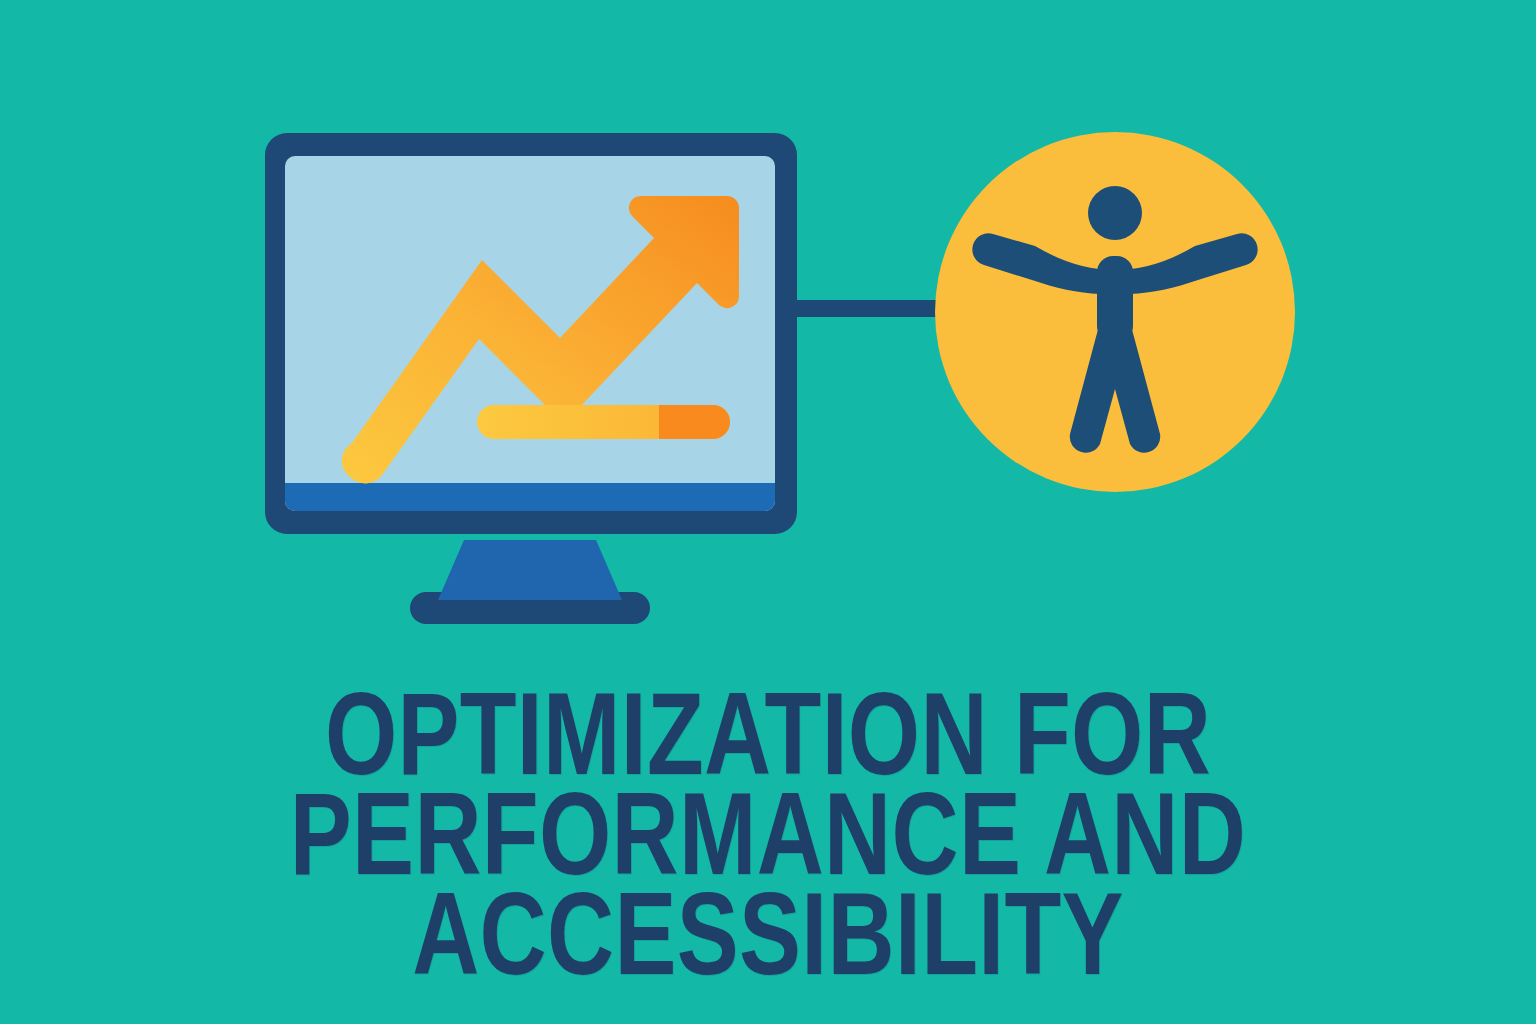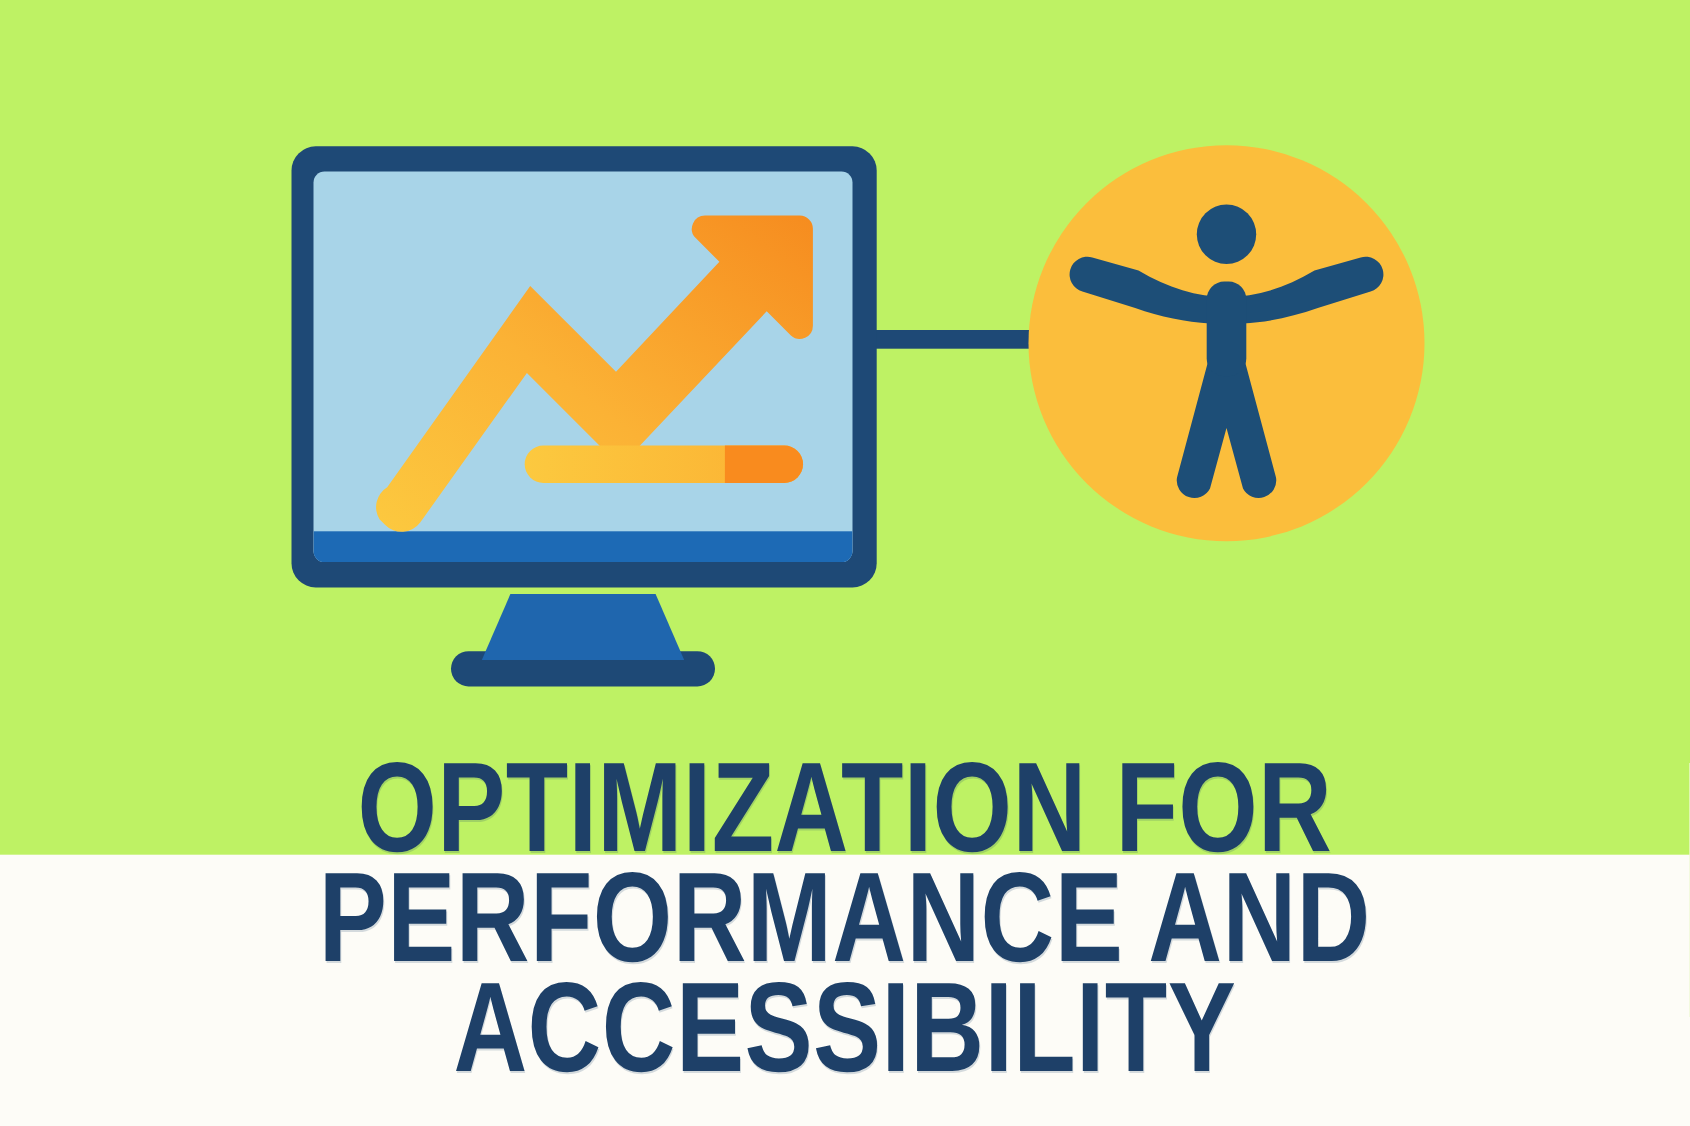--- a/index.html
+++ b/index.html
@@ -10,22 +10,22 @@
   }
   body {
     width: 1536px;
     height: 1024px;
     overflow: hidden;
     font-family: "Liberation Sans", "DejaVu Sans", sans-serif;
   }
   .poster {
     position: relative;
     width: 1536px;
-    height: 777px;
-    background: #bef264;
+    height: 1024px;
+    background: #14b8a6;
   }
   .illustration {
     position: absolute;
     left: 0;
     top: 0;
     width: 1536px;
     height: 660px;
   }
   .illustration svg {
     display: block;

